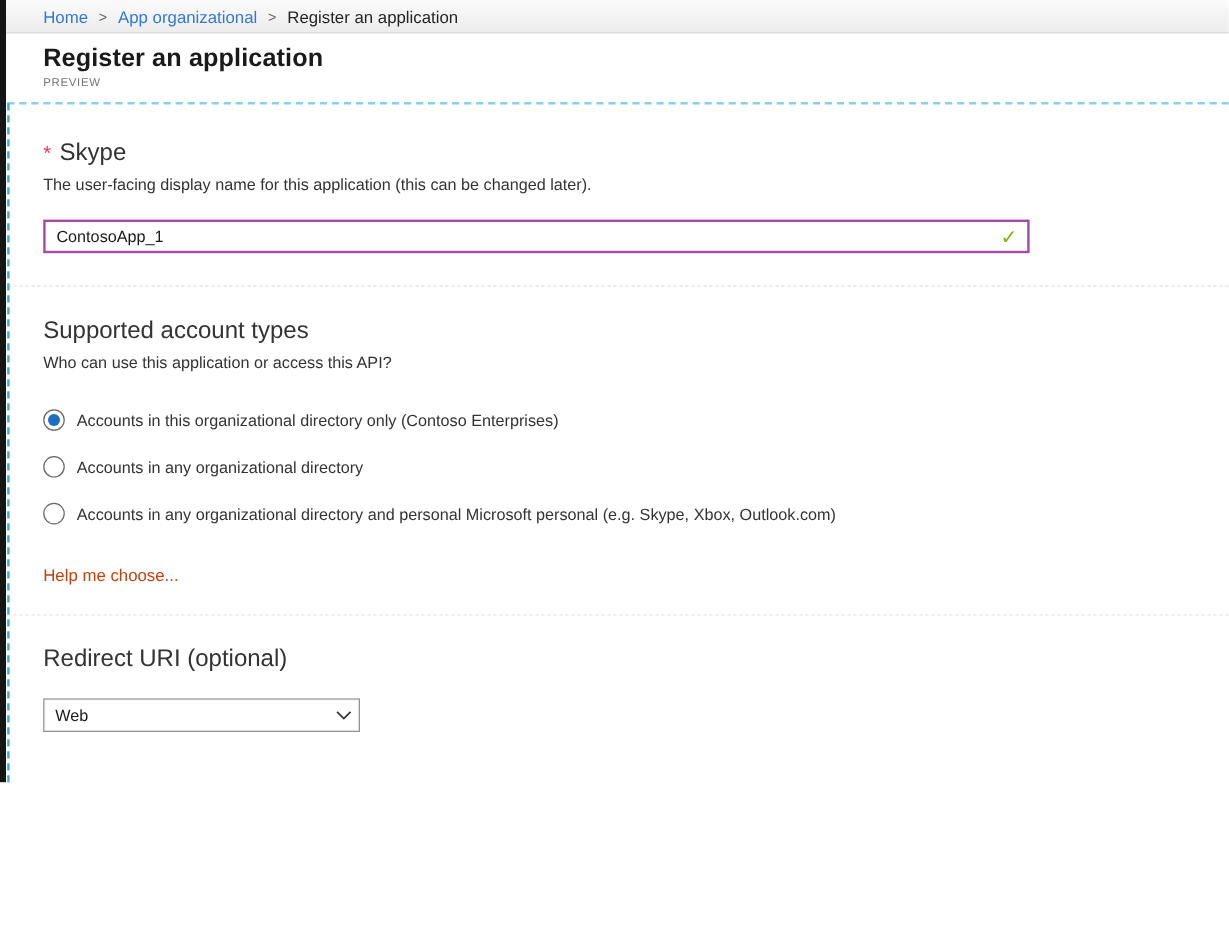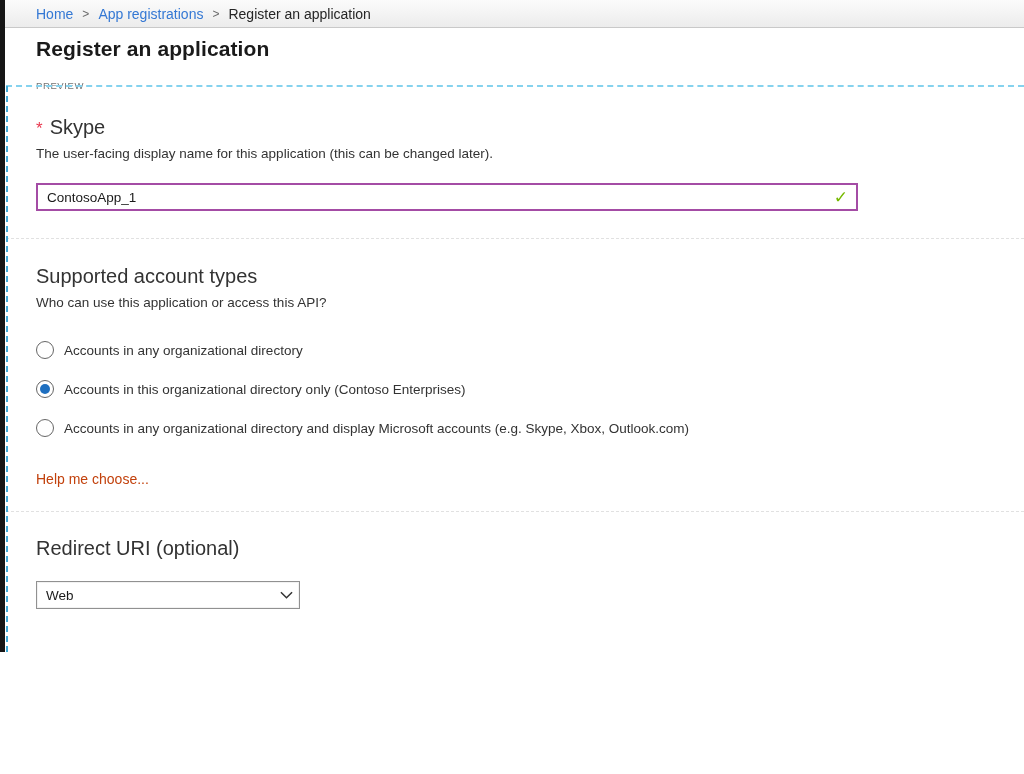--- a/index.html
+++ b/index.html
@@ -28,21 +28,21 @@
     padding-left:36px;
     font-size:14px;
   }
   .crumb-link { color:#3478d4; cursor:pointer; text-decoration:none; }
   .crumb-sep { color:#6a6a6a; margin:0 9px; font-size:12px; }
   .crumb-current { color:#252525; }
 
   
   .page-header { padding:9px 0 0 36px; height:57px; background:#fff; }
   .page-title { font-size:21px; font-weight:700; color:#1a1a1a; letter-spacing:0.1px; }
-  .preview-badge { font-size:9.5px; color:#737373; letter-spacing:0.6px; margin-top:19px; }
+  .preview-badge { font-size:9.5px; color:#737373; letter-spacing:0.6px; margin-top:3px; }
 
   
   .content { padding:31px 0 0 36px; }
 
   .section-title { font-size:20px; font-weight:400; color:#333; }
   .required-star { color:#e8384f; margin-right:7px; font-size:17px; }
   .body-text { font-size:13.5px; color:#333; margin-top:5px; line-height:19px; }
 
   .validated-input {
     margin-top:20px;
@@ -102,21 +102,21 @@
 
 <div class="screen">
 
   <div class="left-strip"></div>
   <div class="dashed-h"></div>
   <div class="dashed-v"></div>
 
   <div class="breadcrumb-bar">
     <span class="crumb-link">Home</span>
     <span class="crumb-sep">&gt;</span>
-    <span class="crumb-link">App registrations</span>
+    <span class="crumb-link">App organizational</span>
     <span class="crumb-sep">&gt;</span>
     <span class="crumb-current">Register an application</span>
   </div>
 
   <div class="page-header">
     <div class="page-title">Register an application</div>
     <div class="preview-badge">PREVIEW</div>
   </div>
 
   <div class="content">
@@ -133,30 +133,30 @@
     </div>
 
     <hr class="section-divider">
 
     <div style="margin-top:26px;">
       <div class="section-title">Supported account types</div>
       <div class="body-text">Who can use this application or access this API?</div>
 
       <div class="radio-group">
         <div class="radio-row">
-          <span class="radio-circle"></span>
-          <span class="radio-label">Accounts in any organizational directory</span>
-        </div>
-        <div class="radio-row">
           <span class="radio-circle selected"></span>
           <span class="radio-label">Accounts in this organizational directory only (Contoso Enterprises)</span>
         </div>
         <div class="radio-row">
           <span class="radio-circle"></span>
-          <span class="radio-label">Accounts in any organizational directory and display Microsoft accounts (e.g. Skype, Xbox, Outlook.com)</span>
+          <span class="radio-label">Accounts in any organizational directory</span>
+        </div>
+        <div class="radio-row">
+          <span class="radio-circle"></span>
+          <span class="radio-label">Accounts in any organizational directory and personal Microsoft personal (e.g. Skype, Xbox, Outlook.com)</span>
         </div>
       </div>
 
       <span class="help-link">Help me choose...</span>
     </div>
 
     <hr class="section-divider" style="margin-top:23px;">
 
     <div style="margin-top:25px;">
       <div class="section-title">Redirect URI (optional)</div>

